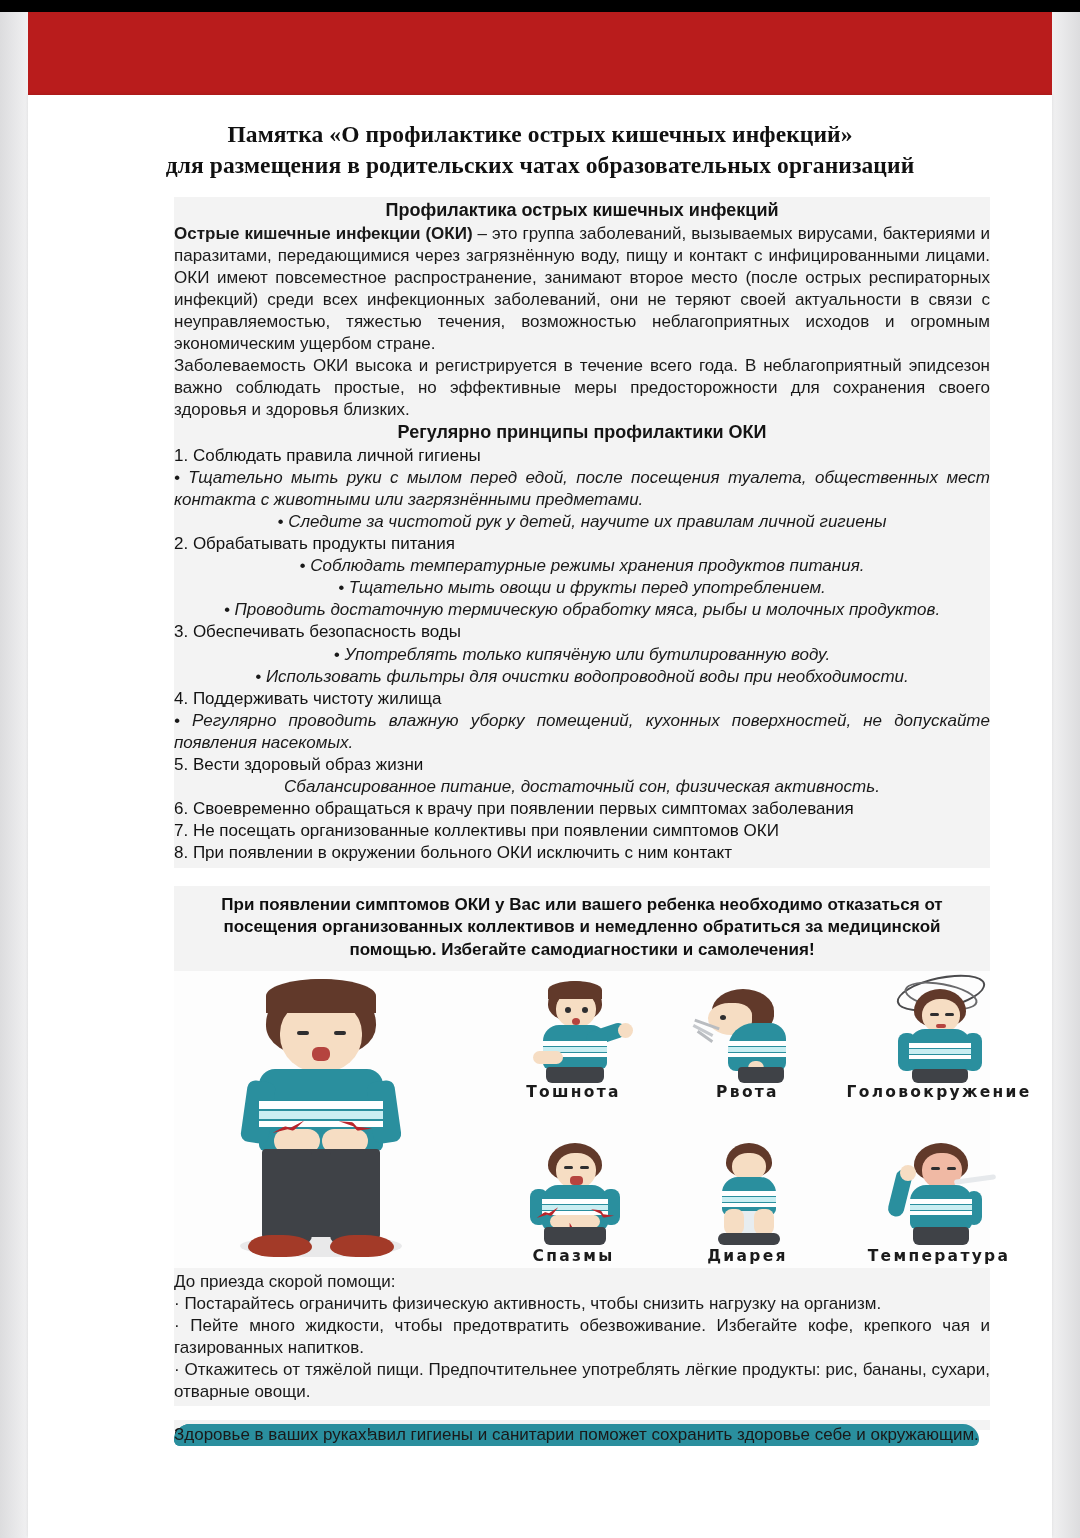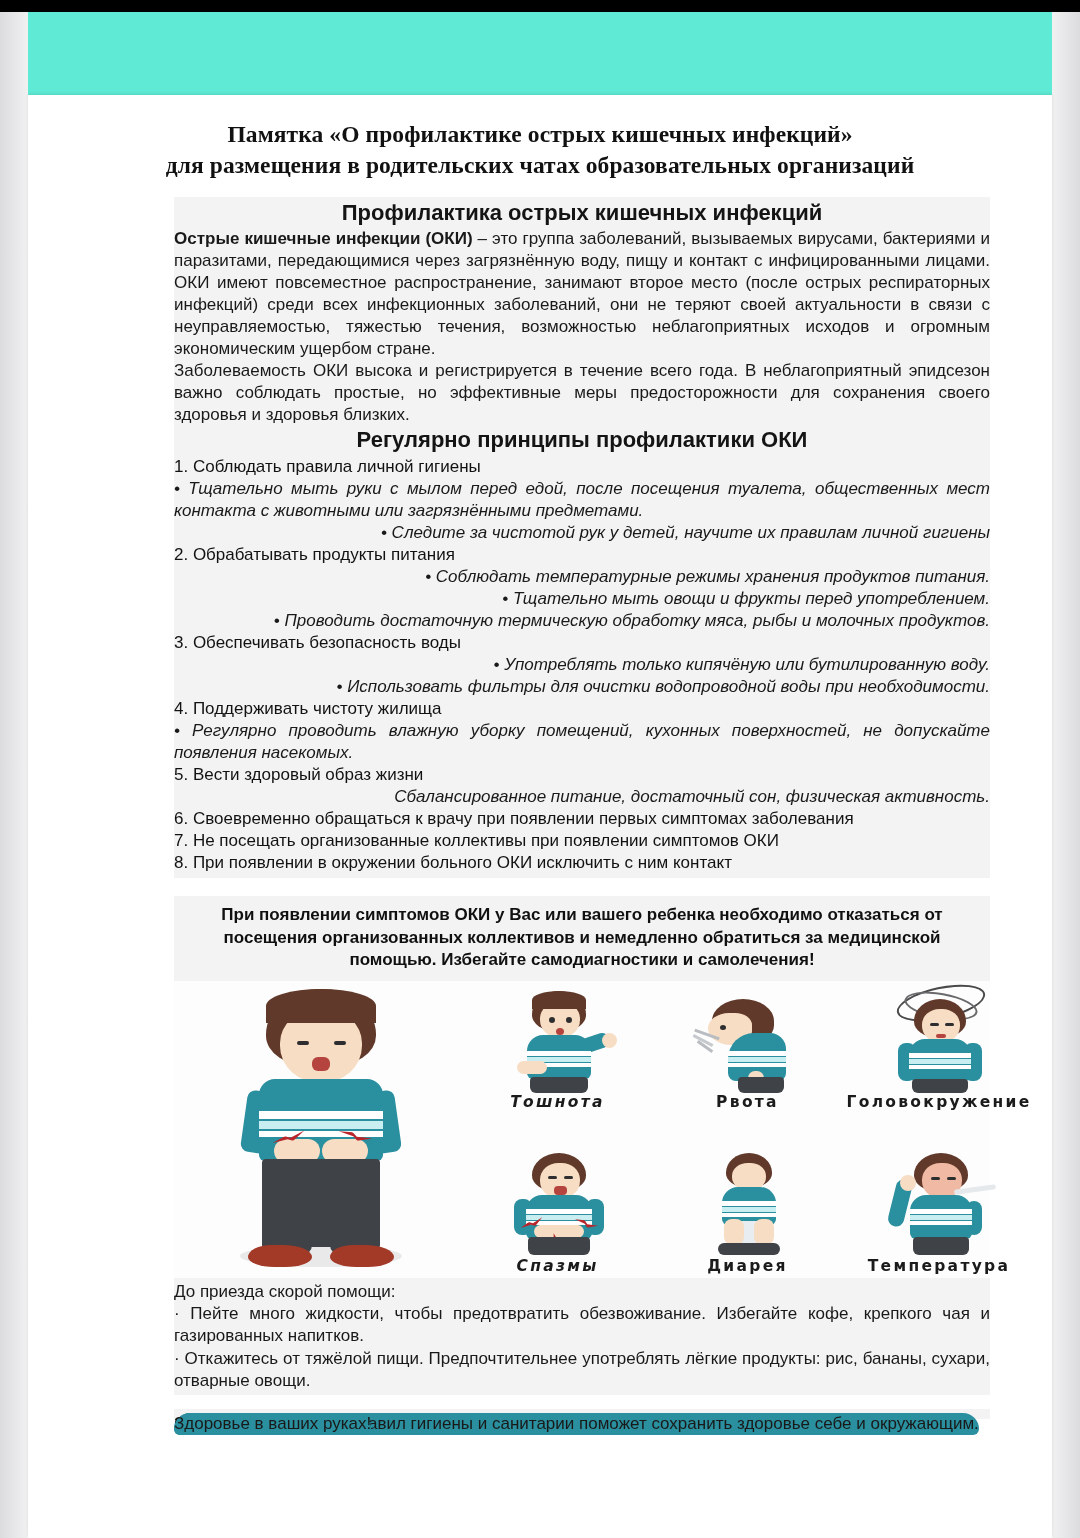--- a/index.html
+++ b/index.html
@@ -12,21 +12,21 @@
     height: 1538px;
     overflow: hidden;
     font-family: "Liberation Sans", sans-serif;
     position: relative;
   }
 
   
   .screen {
     position: absolute;
     inset: 0;
-    background: #5eead4;
+    background: #b91c1c;
   }
   .status-bar {
     position: absolute;
     top: 0; left: 0;
     width: 1080px;
     height: 12px;
     background: #000000;
   }
   .side-shade-left {
     position: absolute;
@@ -73,21 +73,21 @@
     background: #f3f3f3;
     padding: 0;
   }
   .slab-inner {
     padding: 2px 0 4px 0;
   }
 
   .ctr-head {
     text-align: center;
     font-weight: bold;
-    font-size: 22px;
+    font-size: 18px;
     line-height: 1.30;
     color: #141414;
     margin: 0 0 1px 0;
   }
   p.para {
     margin: 0;
     font-size: 17px;
     line-height: 1.295;
     color: #191919;
     text-align: justify;
@@ -104,21 +104,21 @@
   }
   .bullet {
     margin: 0;
     font-size: 17px;
     line-height: 1.295;
     color: #191919;
     text-align: justify;
     text-justify: inter-word;
     font-style: italic;
   }
-  .bullet.plain { text-align: right; }
+  .bullet.plain { text-align: center; }
 
   .gap-white {
     height: 18px;
     background: #ffffff;
   }
 
   .warn {
     background: #f3f3f3;
     text-align: center;
     font-weight: bold;
@@ -155,21 +155,21 @@
   .sym .cap,
   .fig-cap {
     font-size: 15.5px;
     font-weight: bold;
     letter-spacing: 2.3px;
     color: #1b1b1b;
     font-family: "DejaVu Sans", sans-serif;
   }
   .sym.r1 { top: 4px; }
   .sym.r2 { top: 168px; }
-  .sym.c1 { left: 296px; font-style: italic; }
+  .sym.c1 { left: 312px; }
   .sym.c2 { left: 486px; }
   .sym.c3 { left: 640px; width: 250px; }
 
   
   .hair   { position:absolute; background:#61392a; border-radius:50% 50% 42% 42% / 58% 58% 40% 40%; }
   .face   { position:absolute; background:#f6ddc3; border-radius:46% 46% 50% 50%; }
   .body   { position:absolute; background:#2a8f9e; border-radius:16px 16px 6px 6px; }
   .stripe { position:absolute; background:#ffffff; }
   .stripe2{ position:absolute; background:#c9eef2; }
   .pants  { position:absolute; background:#3f4247; border-radius:4px 4px 6px 6px; }
@@ -416,20 +416,21 @@
             <div class="stripe2" style="left:96px; top:66px; width:62px; height:5px;"></div>
             <div class="stripe" style="left:96px; top:72px; width:62px; height:4px;"></div>
             <div class="pants" style="left:99px; top:88px; width:56px; height:18px;"></div>
           </div>
           <div class="cap">Температура</div>
         </div>
       </div>
 
       <div class="after-text">
         <p class="plain">До приезда скорой помощи:</p>
+        <p>· Постарайтесь ограничить физическую активность, чтобы снизить нагрузку на организм.</p>
         <p>· Пейте много жидкости, чтобы предотвратить обезвоживание. Избегайте кофе, крепкого чая и газированных напитков.</p>
         <p>· Откажитесь от тяжёлой пищи. Предпочтительнее употреблять лёгкие продукты: рис, бананы, сухари, отварные овощи.</p>
       </div>
 
       <div class="final-spacer"></div>
 
       <div class="closing">
         <p class="body">Соблюдение простых правил гигиены и санитарии поможет сохранить здоровье себе и окружающим.</p>
         <p class="body plain">Здоровье в ваших руках!</p>
       </div>

